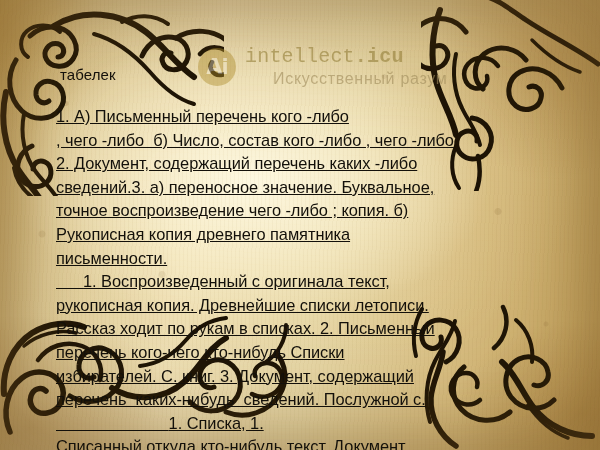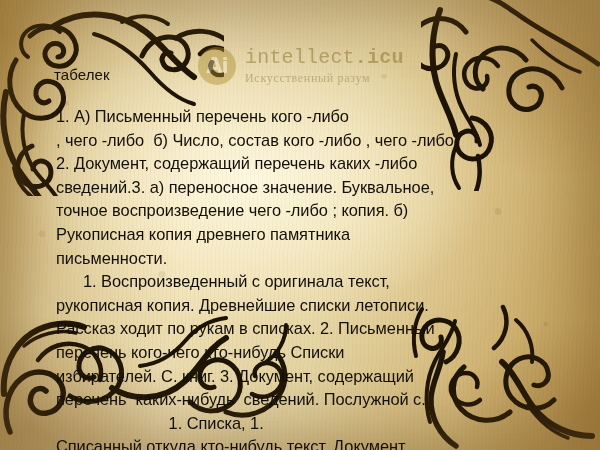--- a/index.html
+++ b/index.html
@@ -89,49 +89,50 @@
   .wm-text { display: flex; flex-direction: column; line-height: 1; }
   .wm-main {
     font-family: Liberation Mono, monospace;
     font-size: 20px;
     font-weight: 400;
     color: #9b8741;
     letter-spacing: .2px;
   }
   .wm-main b { font-weight: 700; }
   .wm-sub {
-    font-family: Liberation Serif, serif;
-    font-size: 12px;
+    font-family: Liberation Sans, sans-serif;
+    font-size: 16px;
     color: #a49161;
     letter-spacing: .7px;
     margin-top: 4px;
+    margin-left: 28px;
   }
 
   
   .heading {
     position: absolute;
-    left: 54px;
+    left: 60px;
     top: 66px;
     font-size: 15px;
     color: #15110b;
     letter-spacing: .1px;
     white-space: nowrap;
   }
   .body-text {
     position: absolute;
     left: 56px;
     top: 105px;
     width: 500px;
     font-size: 16.4px;
     line-height: 23.6px;
     color: #13100a;
     letter-spacing: -0.05px;
     white-space: pre-wrap;
   }
-  .body-text .ln { display: block; }
+  .body-text .ln { display: block; text-decoration: underline; }
 </style>
 </head>
 <body>
 
 <div id="slide">
 
   <div class="grain"></div>
 
   <div class="orn orn-tl">
     <svg width="230" height="200" viewBox="0 0 230 200" fill="none" xmlns="http://www.w3.org/2000/svg">

